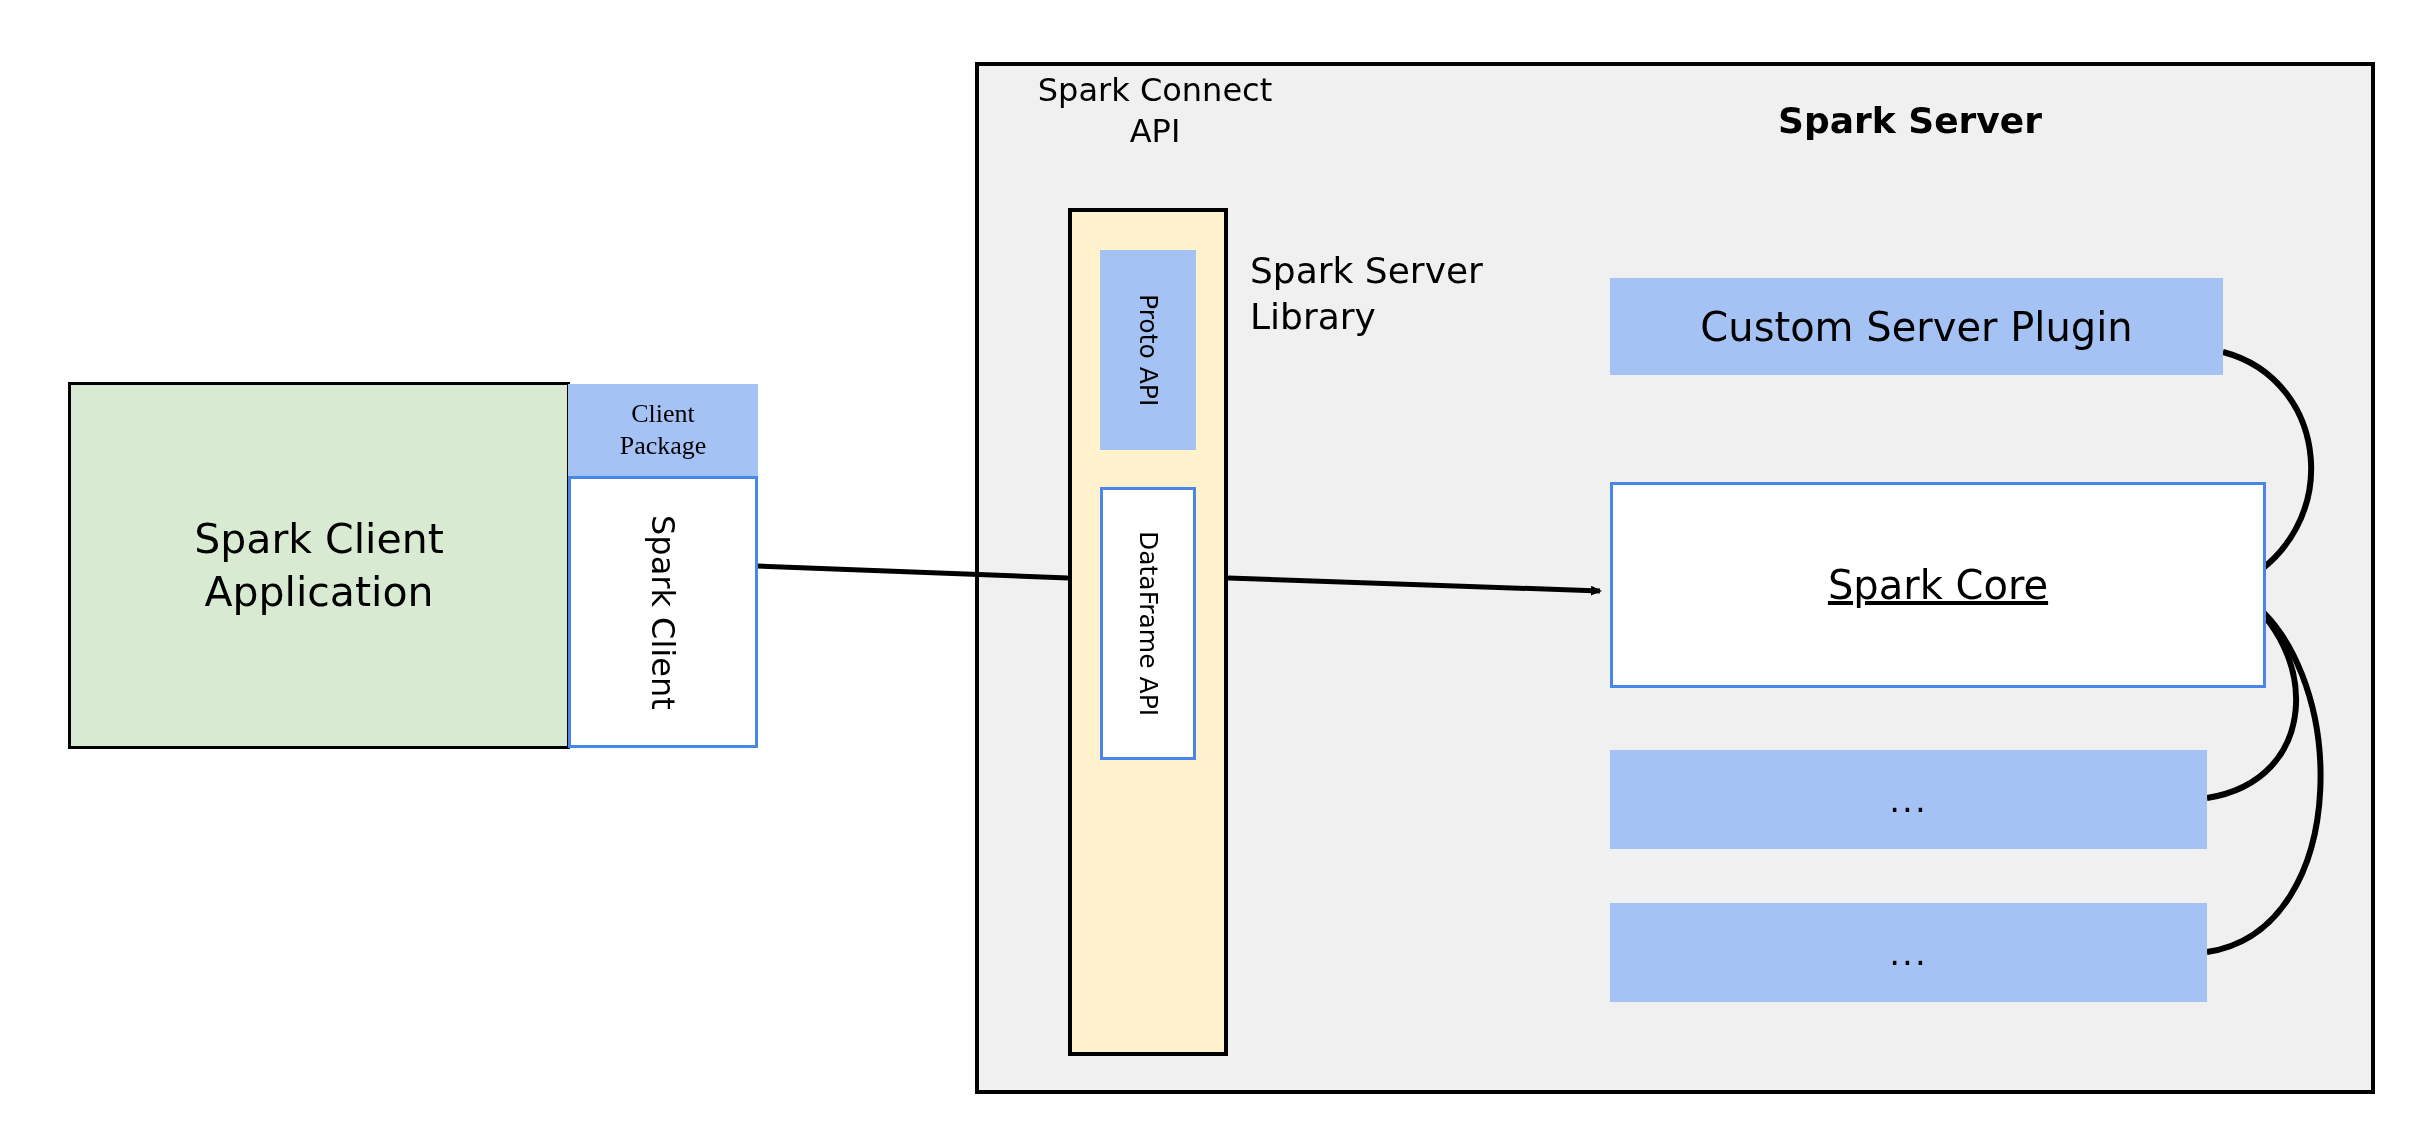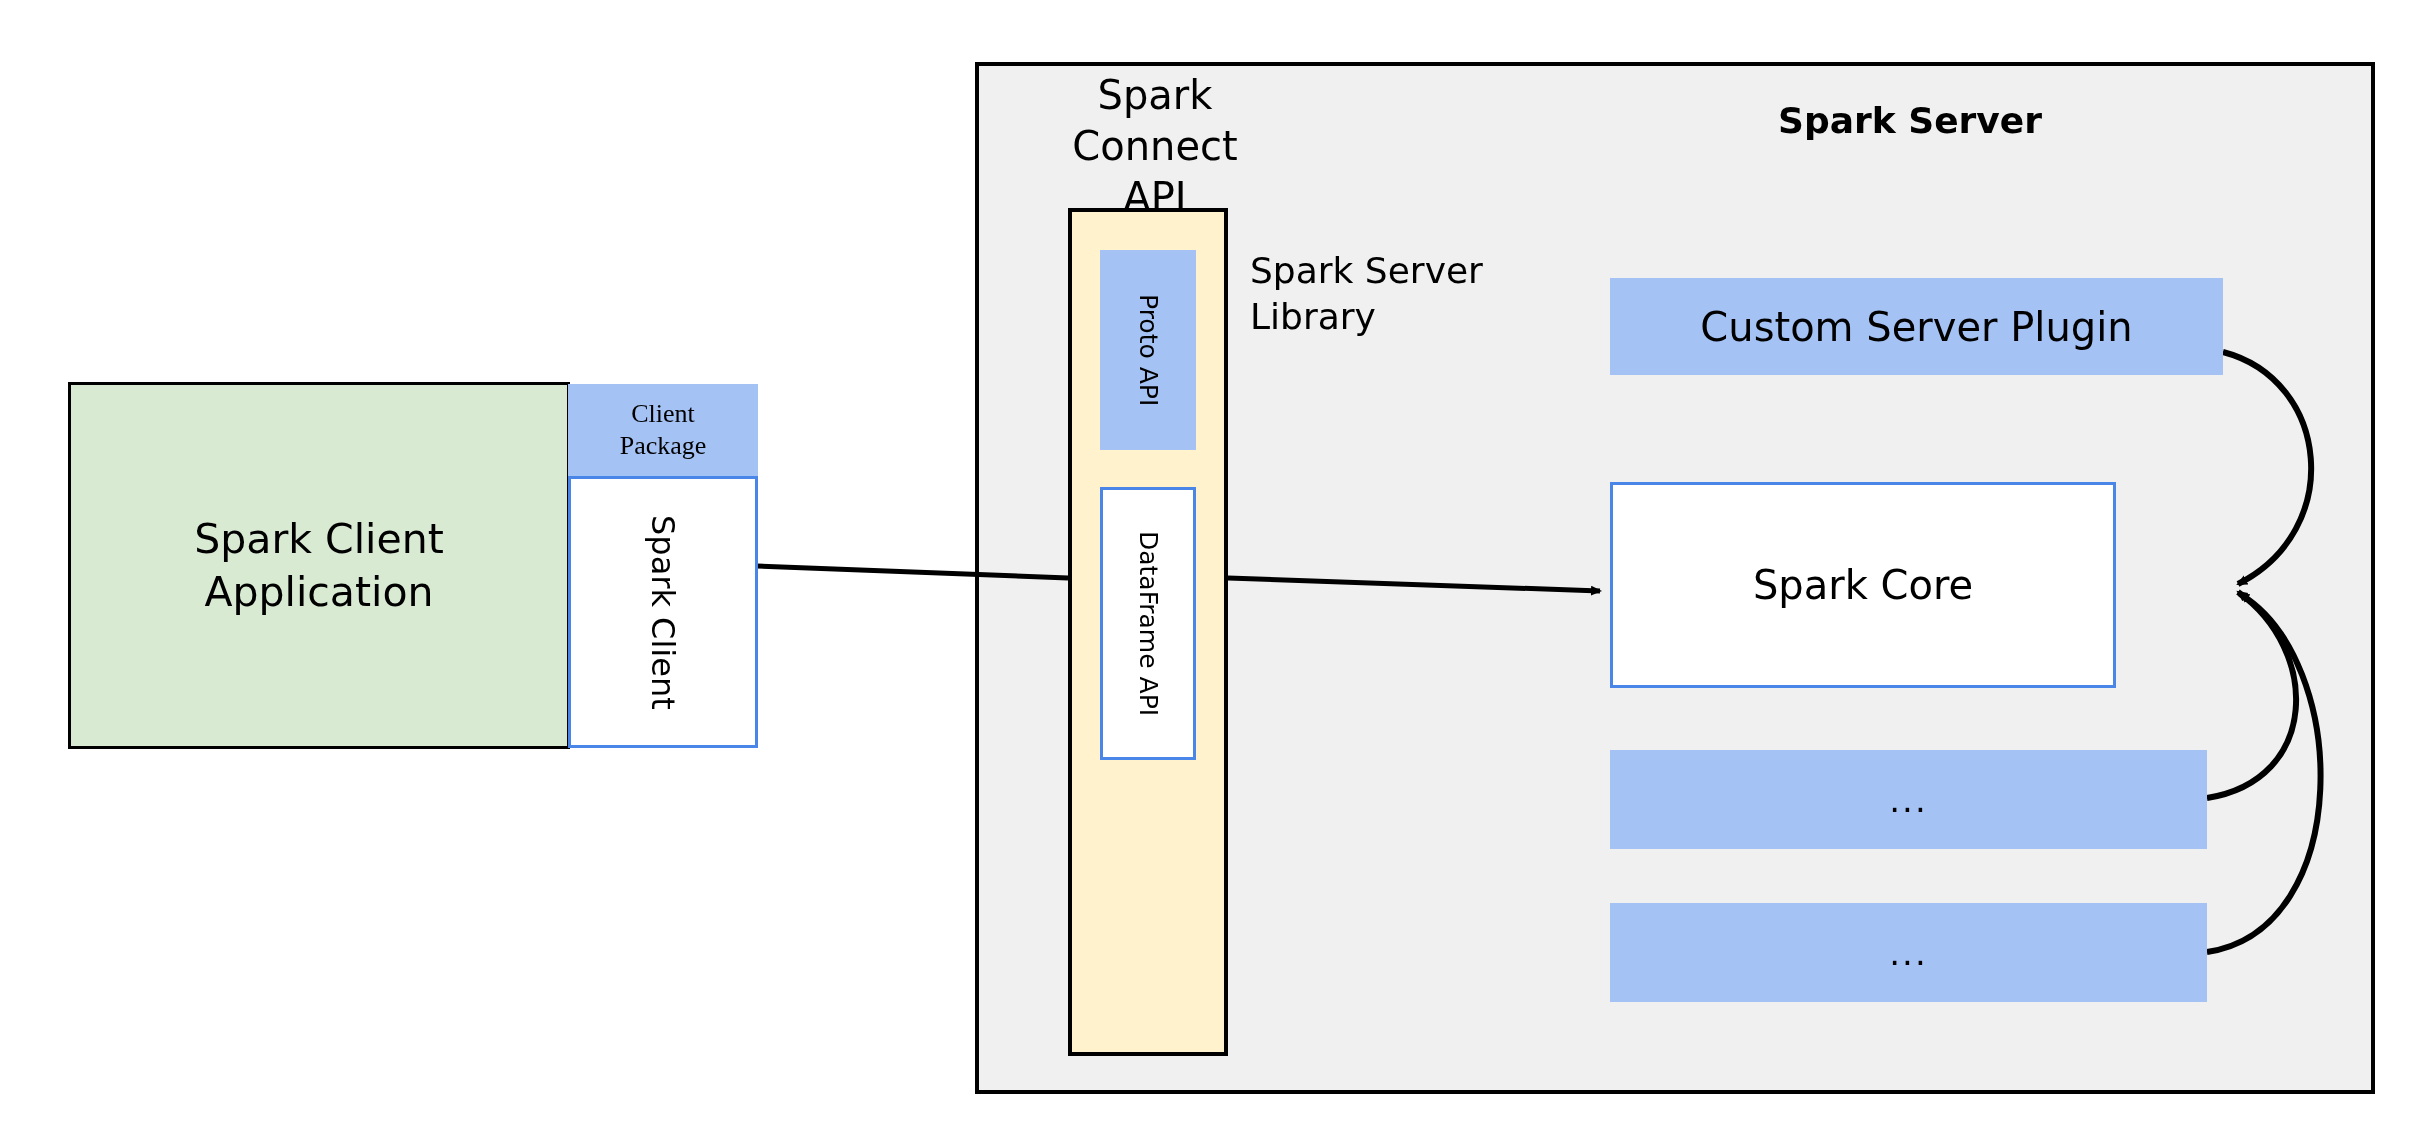--- a/index.html
+++ b/index.html
@@ -67,21 +67,21 @@
   
   #server-container {
     left: 975px; top: 62px;
     width: 1400px; height: 1032px;
     background: #f0f0f0;
     border: 4px solid #000000;
   }
   #spark-connect-api-label {
     left: 1010px; top: 70px;
     width: 290px;
-    font-size: 40px;
+    font-size: 32px;
     color: #000000;
     text-align: center;
     line-height: 1.28;
   }
   #spark-server-title {
     left: 1600px; top: 100px;
     width: 620px;
     font-size: 36px;
     font-weight: bold;
     color: #000000;
@@ -121,25 +121,26 @@
   
   #custom-library-plugin-box {
     left: 1610px; top: 278px;
     width: 613px; height: 97px;
     background: #a4c2f4;
     font-size: 40px;
     color: #000000;
   }
   #spark-core-box {
     left: 1610px; top: 482px;
-    width: 506px; height: 206px;
+    width: 656px; height: 206px;
     background: #ffffff;
     border: 3px solid #4a86e8;
     font-size: 40px;
     color: #000000;
+    text-decoration: underline;
   }
   #ellipsis-box-1 {
     left: 1610px; top: 750px;
     width: 597px; height: 99px;
     background: #a4c2f4;
     font-size: 34px;
     color: #000000;
     letter-spacing: 2px;
   }
   #ellipsis-box-2 {

